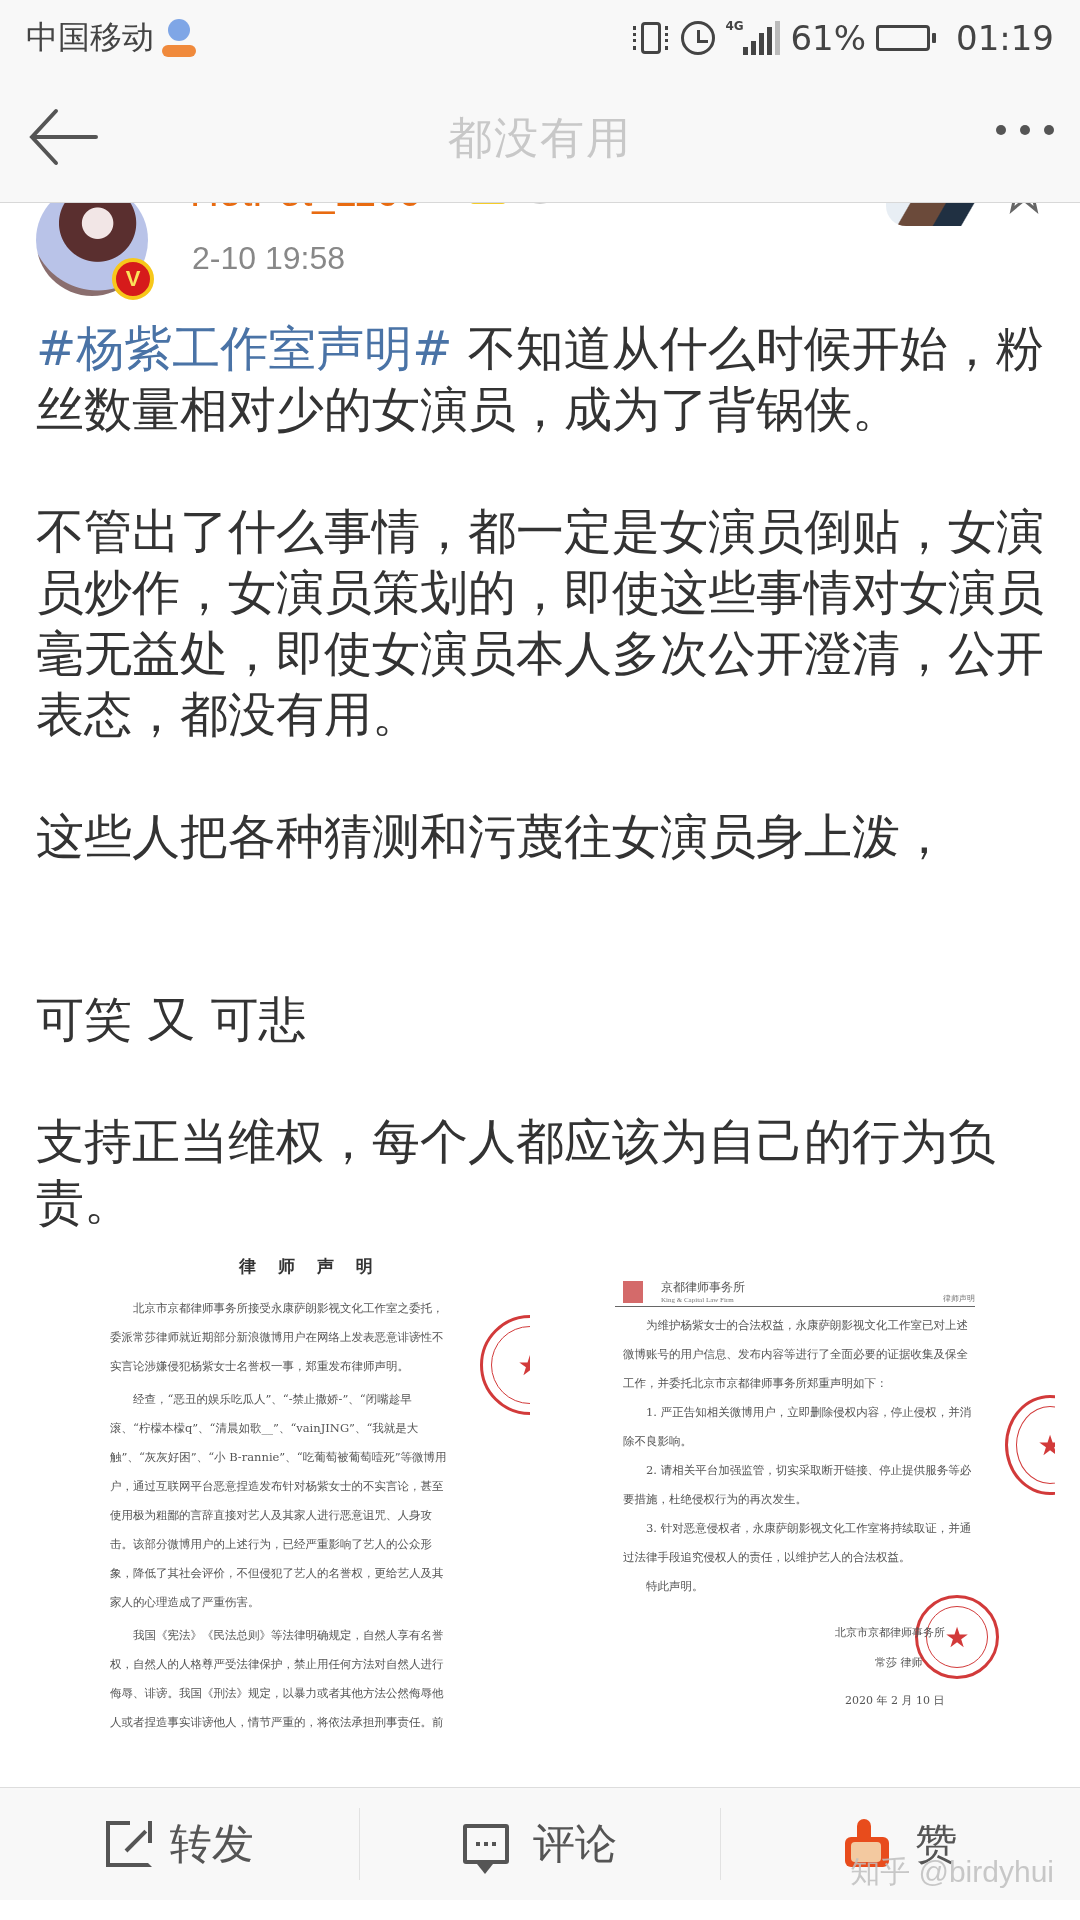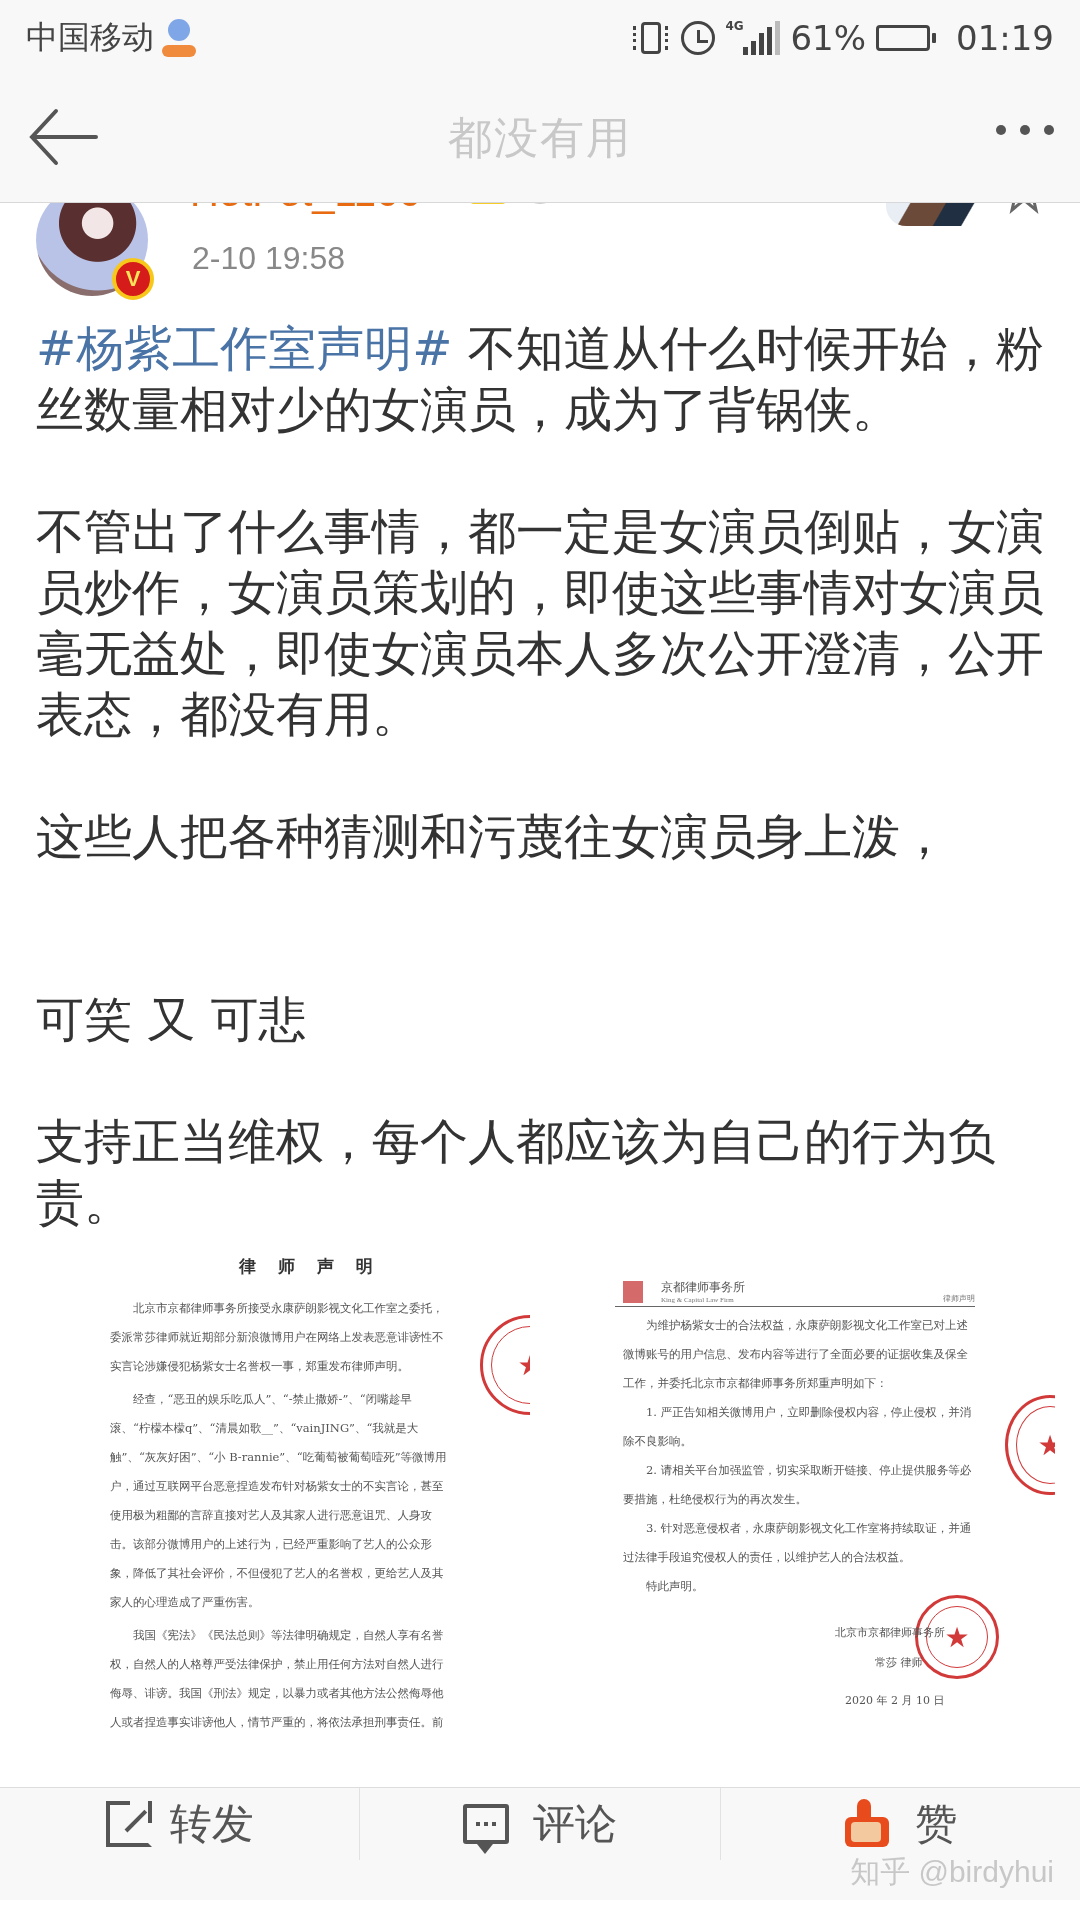--- a/index.html
+++ b/index.html
@@ -64,21 +64,21 @@
   .firm-head { display: flex; align-items: center; gap: 18px; padding: 4px 0 0 8px; }
   .firm-logo { width: 20px; height: 22px; background: #d46a6a; }
   .firm-name { font-size: 12px; color: #555; font-family: "DejaVu Serif", serif; }
   .firm-sub { font-size: 7px; color: #777; font-family: "Liberation Serif", serif; }
   .firm-rule { margin: 2px 0 4px 0; border-top: 1.5px solid #666; width: 360px; position: relative; }
   .firm-rule-label { position: absolute; right: 0; top: -14px; font-size: 8px; color: #777; }
   .doc-right .doc-para { padding-left: 8px; line-height: 29px; }
   .sign { position: absolute; left: 220px; font-size: 11px; color: #555; font-family: "DejaVu Serif", serif; text-align: right; }
 
   
-  .actionbar { position: absolute; left: 0; top: 1787px; width: 1080px; height: 113px; background: #f8f8f8; border-top: 1px solid #ddd; display: flex; }
+  .actionbar { position: absolute; left: 0; top: 1787px; width: 1080px; height: 113px; background: #f8f8f8; border-top: 1px solid #ddd; display: flex; align-items: center; }
   .action { flex: 1; display: flex; align-items: center; justify-content: center; gap: 18px; font-size: 42px; color: #555; height: 72px; position: relative; }
   .action + .action { border-left: 1px solid #e2e2e2; gap: 24px; }
   .ic-repost { width: 46px; height: 46px; border: 4px solid #555; border-right-color: transparent; border-top-color: transparent; position: relative; }
   .ic-repost::before { content: ""; position: absolute; left: -4px; top: -4px; width: 24px; height: 4px; background: #555; }
   .ic-repost::after { content: ""; position: absolute; right: -4px; bottom: 20px; width: 4px; height: 22px; background: #555; }
   .ic-repost i { position: absolute; left: 16px; top: 4px; width: 28px; height: 4px; background: #555; transform: rotate(-45deg); transform-origin: left center; top: 24px; }
   .ic-comment { width: 46px; height: 40px; border: 4px solid #555; border-radius: 3px; position: relative; display: flex; align-items: center; justify-content: center; gap: 4px; }
   .ic-comment span { width: 4px; height: 4px; background: #555; display: block; }
   .ic-comment::after { content: ""; position: absolute; left: 10px; bottom: -14px; border-left: 8px solid transparent; border-right: 8px solid transparent; border-top: 10px solid #555; }
   .ic-like { width: 48px; height: 50px; position: relative; }

